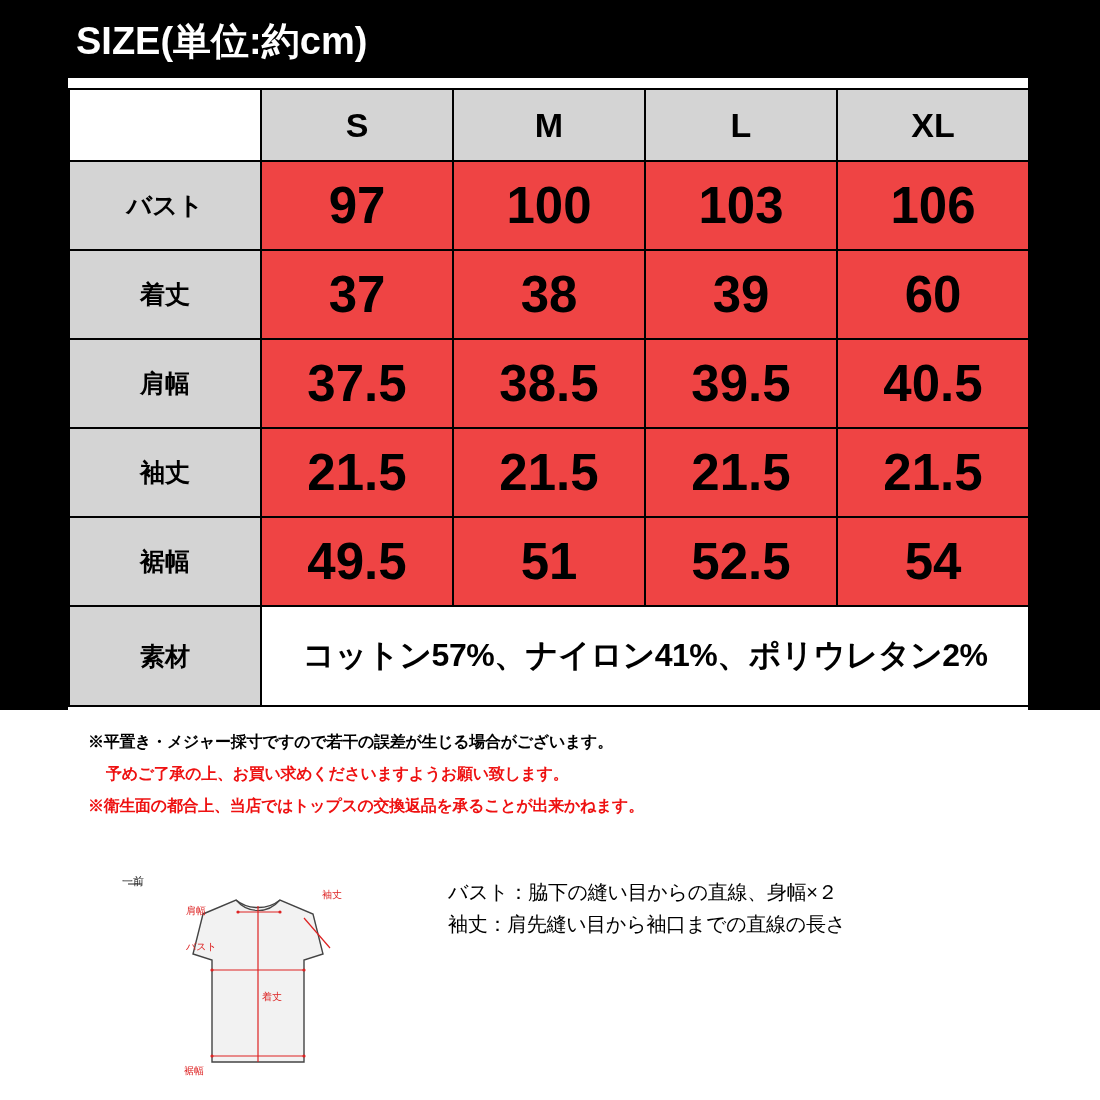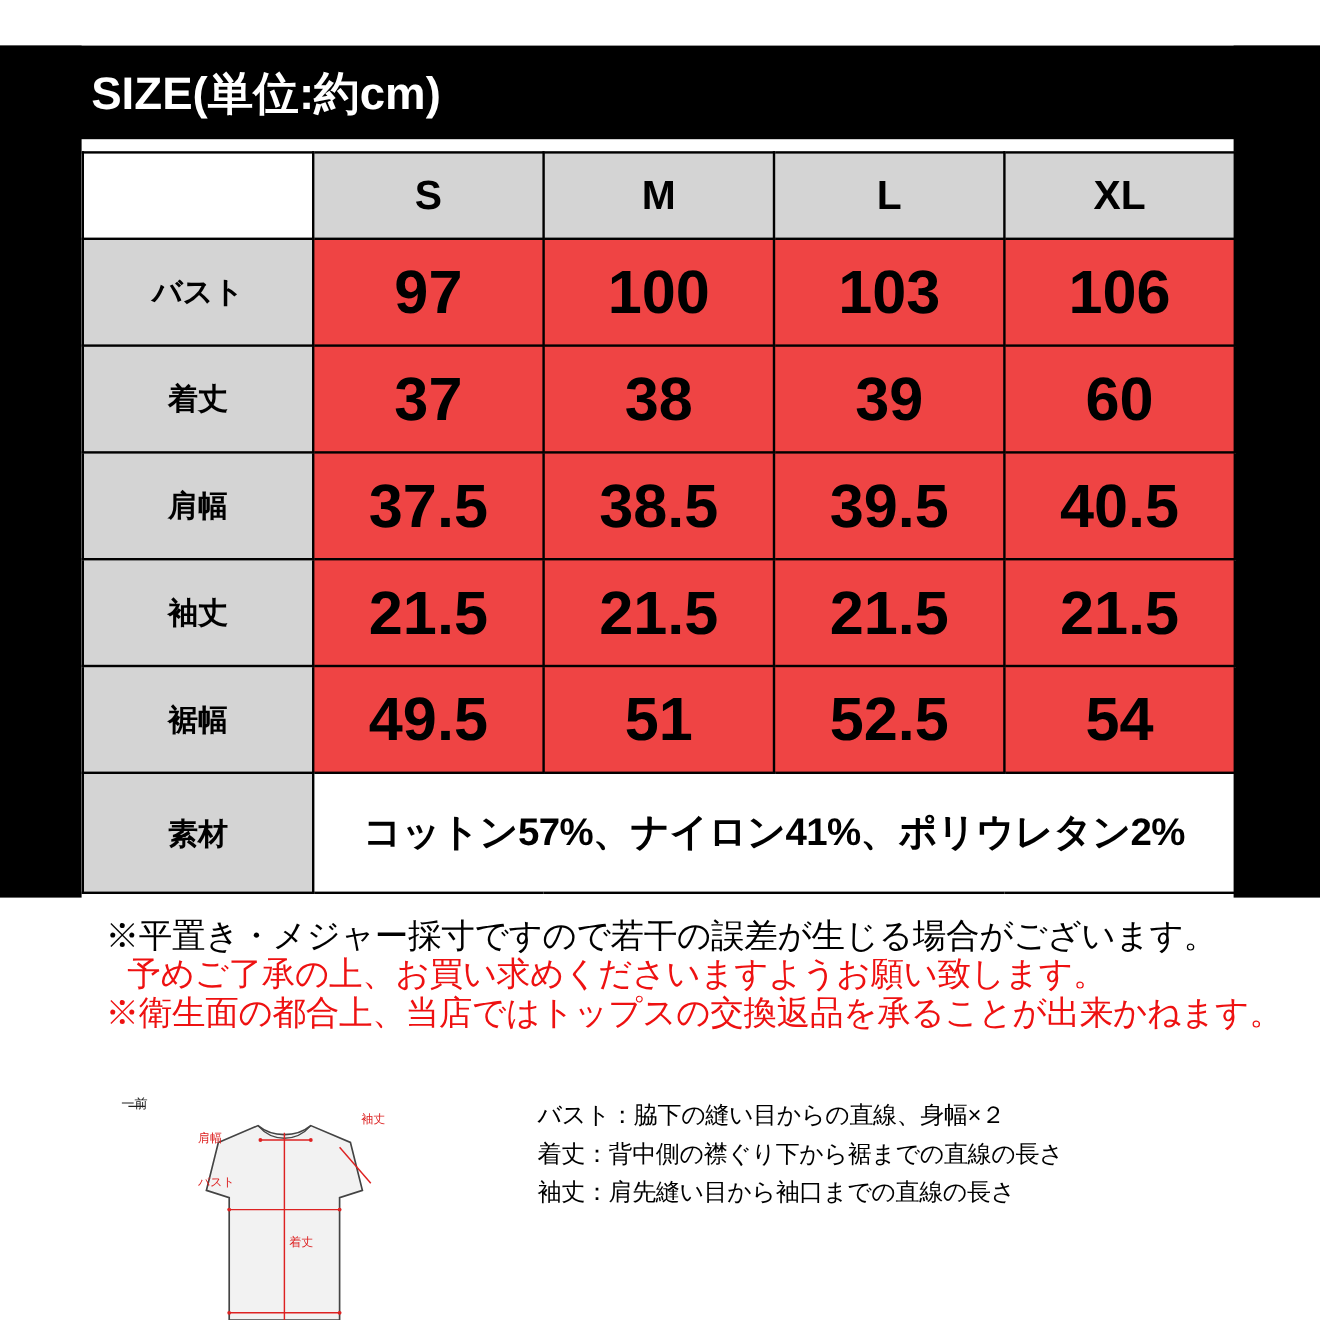--- a/index.html
+++ b/index.html
@@ -13,21 +13,20 @@
     font-family: "Liberation Sans", sans-serif;
     color: #000000;
     overflow: hidden;
     position: relative;
   }
   .page {
     position: relative;
     width: 1100px;
     height: 908px;
     background: #ffffff;
-    margin-top: 38px;
   }
   
   .frame-top {
     position: absolute;
     left: 0; top: 0;
     width: 1100px; height: 78px;
     background: #000000;
   }
   .frame-left {
     position: absolute;
@@ -98,35 +97,36 @@
     height: 96px;
     letter-spacing: -0.5px;
   }
   .notes {
     position: absolute;
     left: 88px;
     top: 726px;
     width: 940px;
   }
   .notes .line {
-    font-size: 28px;
+    font-size: 16px;
     line-height: 32px;
     white-space: nowrap;
     letter-spacing: -0.3px;
+    font-weight: bold;
   }
   .notes .red {
     color: #ee1111;
   }
   .notes .indent {
     padding-left: 18px;
   }
   
   .diagram {
     position: absolute;
-    left: 87px;
+    left: 108px;
     top: 866px;
     width: 330px;
     height: 225px;
     text-align: center;
   }
   .diagram .dlabel {
     position: absolute;
     font-size: 10px;
     color: #dd2222;
     white-space: nowrap;
@@ -263,17 +263,16 @@
     <div class="blabel" style="left:14px; top:8px;">一前</div>
     <div class="dlabel" style="left:214px; top:22px;">袖丈</div>
     <div class="dlabel" style="left:78px; top:38px;">肩幅</div>
     <div class="dlabel" style="left:78px; top:74px;">バスト</div>
     <div class="dlabel" style="left:154px; top:124px;">着丈</div>
     <div class="dlabel" style="left:76px; top:198px;">裾幅</div>
   </div>
 
   <div class="legend">
     <div class="row">バスト：脇下の縫い目からの直線、身幅×２</div>
-    <div class="row">着丈：背中側の襟ぐり下から裾までの直線の長さ</div>
     <div class="row">袖丈：肩先縫い目から袖口までの直線の長さ</div>
   </div>
 
 </div>
 
 </body></html>

